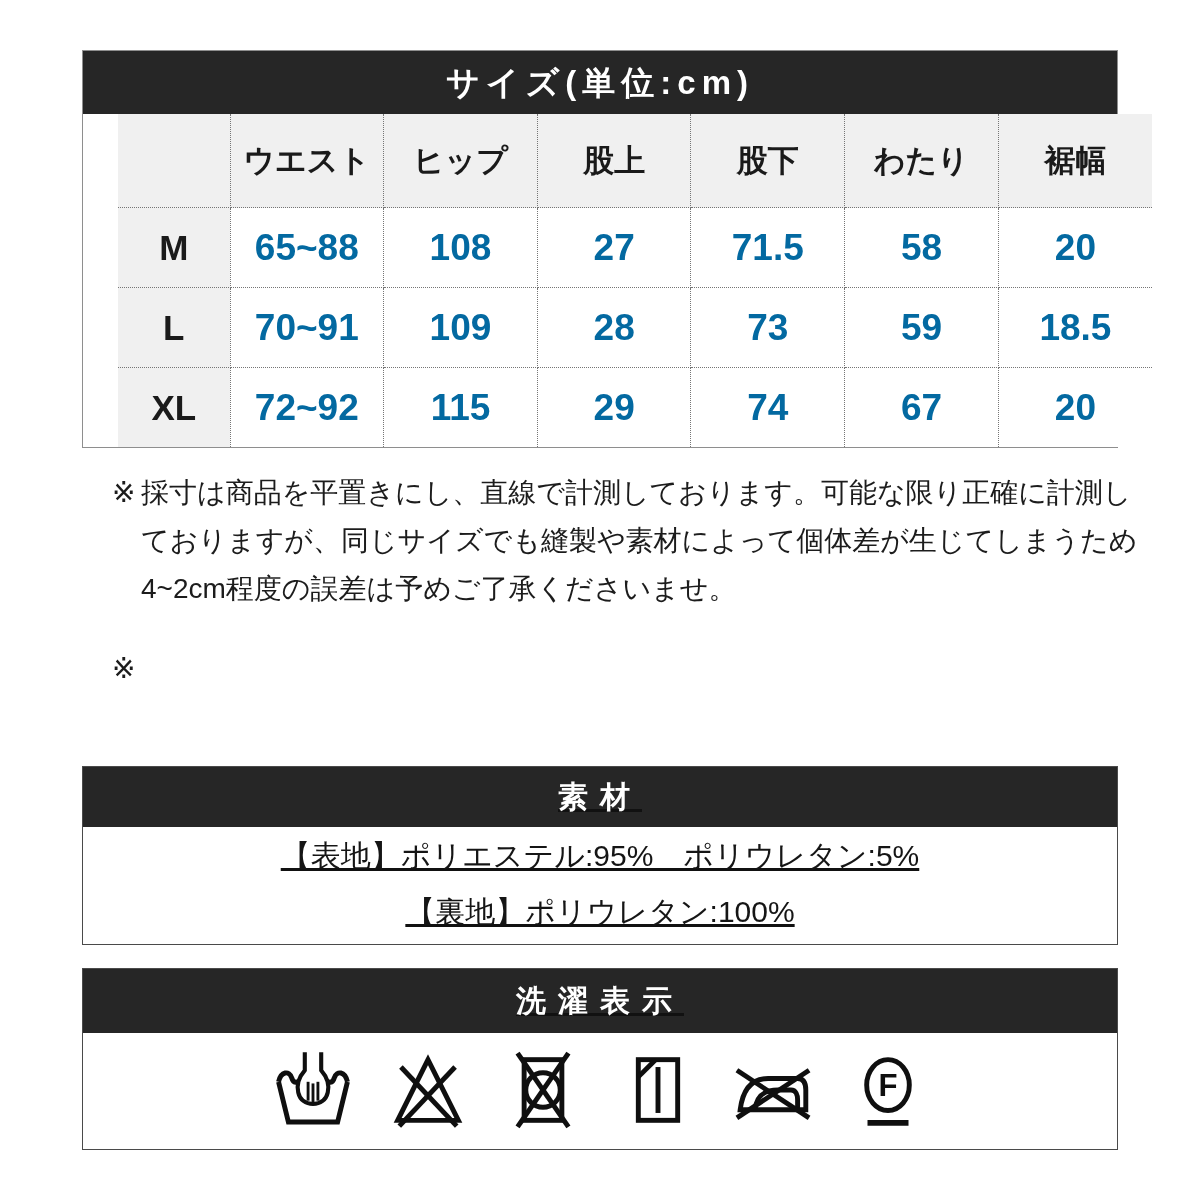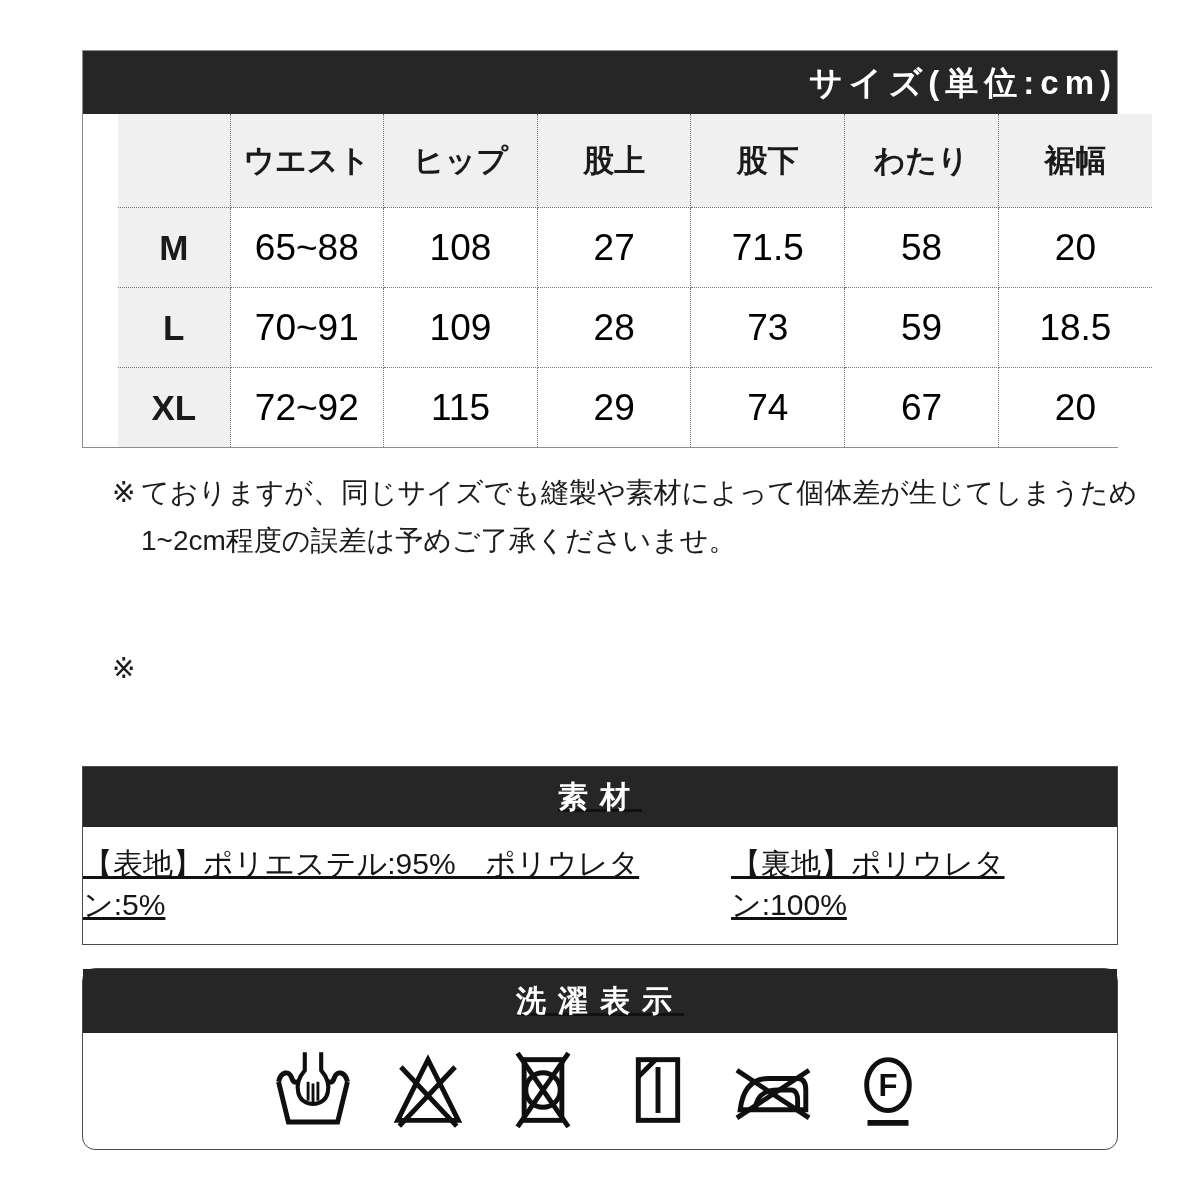--- a/index.html
+++ b/index.html
@@ -3,38 +3,38 @@
 <meta charset="utf-8">
 <style>
   html,body { margin:0; padding:0; background:#fff; }
   .stage {
     position:relative; width:1200px; height:1200px; background:#fff; overflow:hidden;
     font-family:"Liberation Sans","DejaVu Sans",sans-serif; color:#111;
   }
   
   .size-block { position:absolute; left:82px; top:50px; width:1036px; border:1px solid #8e8e8e; box-sizing:border-box; background:#fff; }
   .band { background:#262626; color:#fff; font-weight:bold; text-align:center; }
-  .size-band { height:63px; line-height:63px; font-size:33px; letter-spacing:6px;text-align:right; }
+  .size-band { height:63px; line-height:63px; font-size:33px; letter-spacing:6px; }
   table.size { width:100%; border-collapse:collapse; table-layout:fixed; border:hidden;margin-left:35px; }
   table.size col.c0 { width:112px; }
   table.size th, table.size td { border:1px dotted #757575; text-align:center; vertical-align:middle; padding:0; }
   tr.head th { height:93px; background:#f0f0f0; font-size:31px; font-weight:bold; color:#1a1a1a; }
   th.rowlabel { background:#f0f0f0; font-size:35px; font-weight:bold; color:#1a1a1a; }
-  td.val { height:79px; background:#fff; font-size:37px; font-weight:400; color:#000000; }
+  td.val { height:79px; background:#fff; font-size:37px; font-weight:700; color:#0369a1; }
   
   .note { position:absolute; left:112px; width:1010px; font-size:28px; color:#1c1c1c; padding-left:29px; }
   .note-1 { top:469px; line-height:48px; }
   .note-2 { top:645px; line-height:47px; }
   .note .marker { position:absolute; left:0; top:0; }
   
   .boxed { position:absolute; left:82px; width:1036px; border:1px solid #4a4a4a; box-sizing:border-box; background:#fff;text-decoration:underline; }
   .mat-block { top:766px; height:179px; }
   .mat-band { height:60px; line-height:60px; font-size:30px; letter-spacing:12px; }
-  .mat-body { height:115px; display:flex; flex-direction:row; justify-content:center; align-items:center; gap:15px; font-size:30px; color:#151515; }
-  .wash-block { top:968px; height:182px;border-radius:13px; }
+  .mat-body { height:115px; display:flex; flex-direction:column; justify-content:center; align-items:center; gap:15px; font-size:30px; color:#151515; }
+  .wash-block { top:968px; height:182px; }
   .wash-band { height:64px; line-height:64px; font-size:30px; letter-spacing:12px; }
   .wash-body { height:114px; display:flex; justify-content:center; align-items:center; gap:33px; }
   svg.care { width:82px; height:84px; display:block; }
 </style>
 </head>
 <body>
 
 <div class="stage">
 
   <div class="size-block">
@@ -85,22 +85,23 @@
         <td class="val">74</td>
         <td class="val">67</td>
         <td class="val">20</td>
       </tr>
       </tbody>
     </table>
   </div>
 
   <div class="note note-1">
     <span class="marker">※</span>
+    <div>採寸は商品を平置きにし、直線で計測しております。可能な限り正確に計測し</div>
     <div>ておりますが、同じサイズでも縫製や素材によって個体差が生じてしまうため</div>
-    <div>1~2cm程度の誤差は予めご了承くださいませ。</div>
+    <div>4~2cm程度の誤差は予めご了承くださいませ。</div>
   </div>
 
   <div class="note note-2">
     <span class="marker">※</span>
   </div>
 
   <div class="boxed mat-block">
     <div class="band mat-band">素材</div>
     <div class="mat-body">
       <div>【表地】ポリエステル:95%　ポリウレタン:5%</div>

